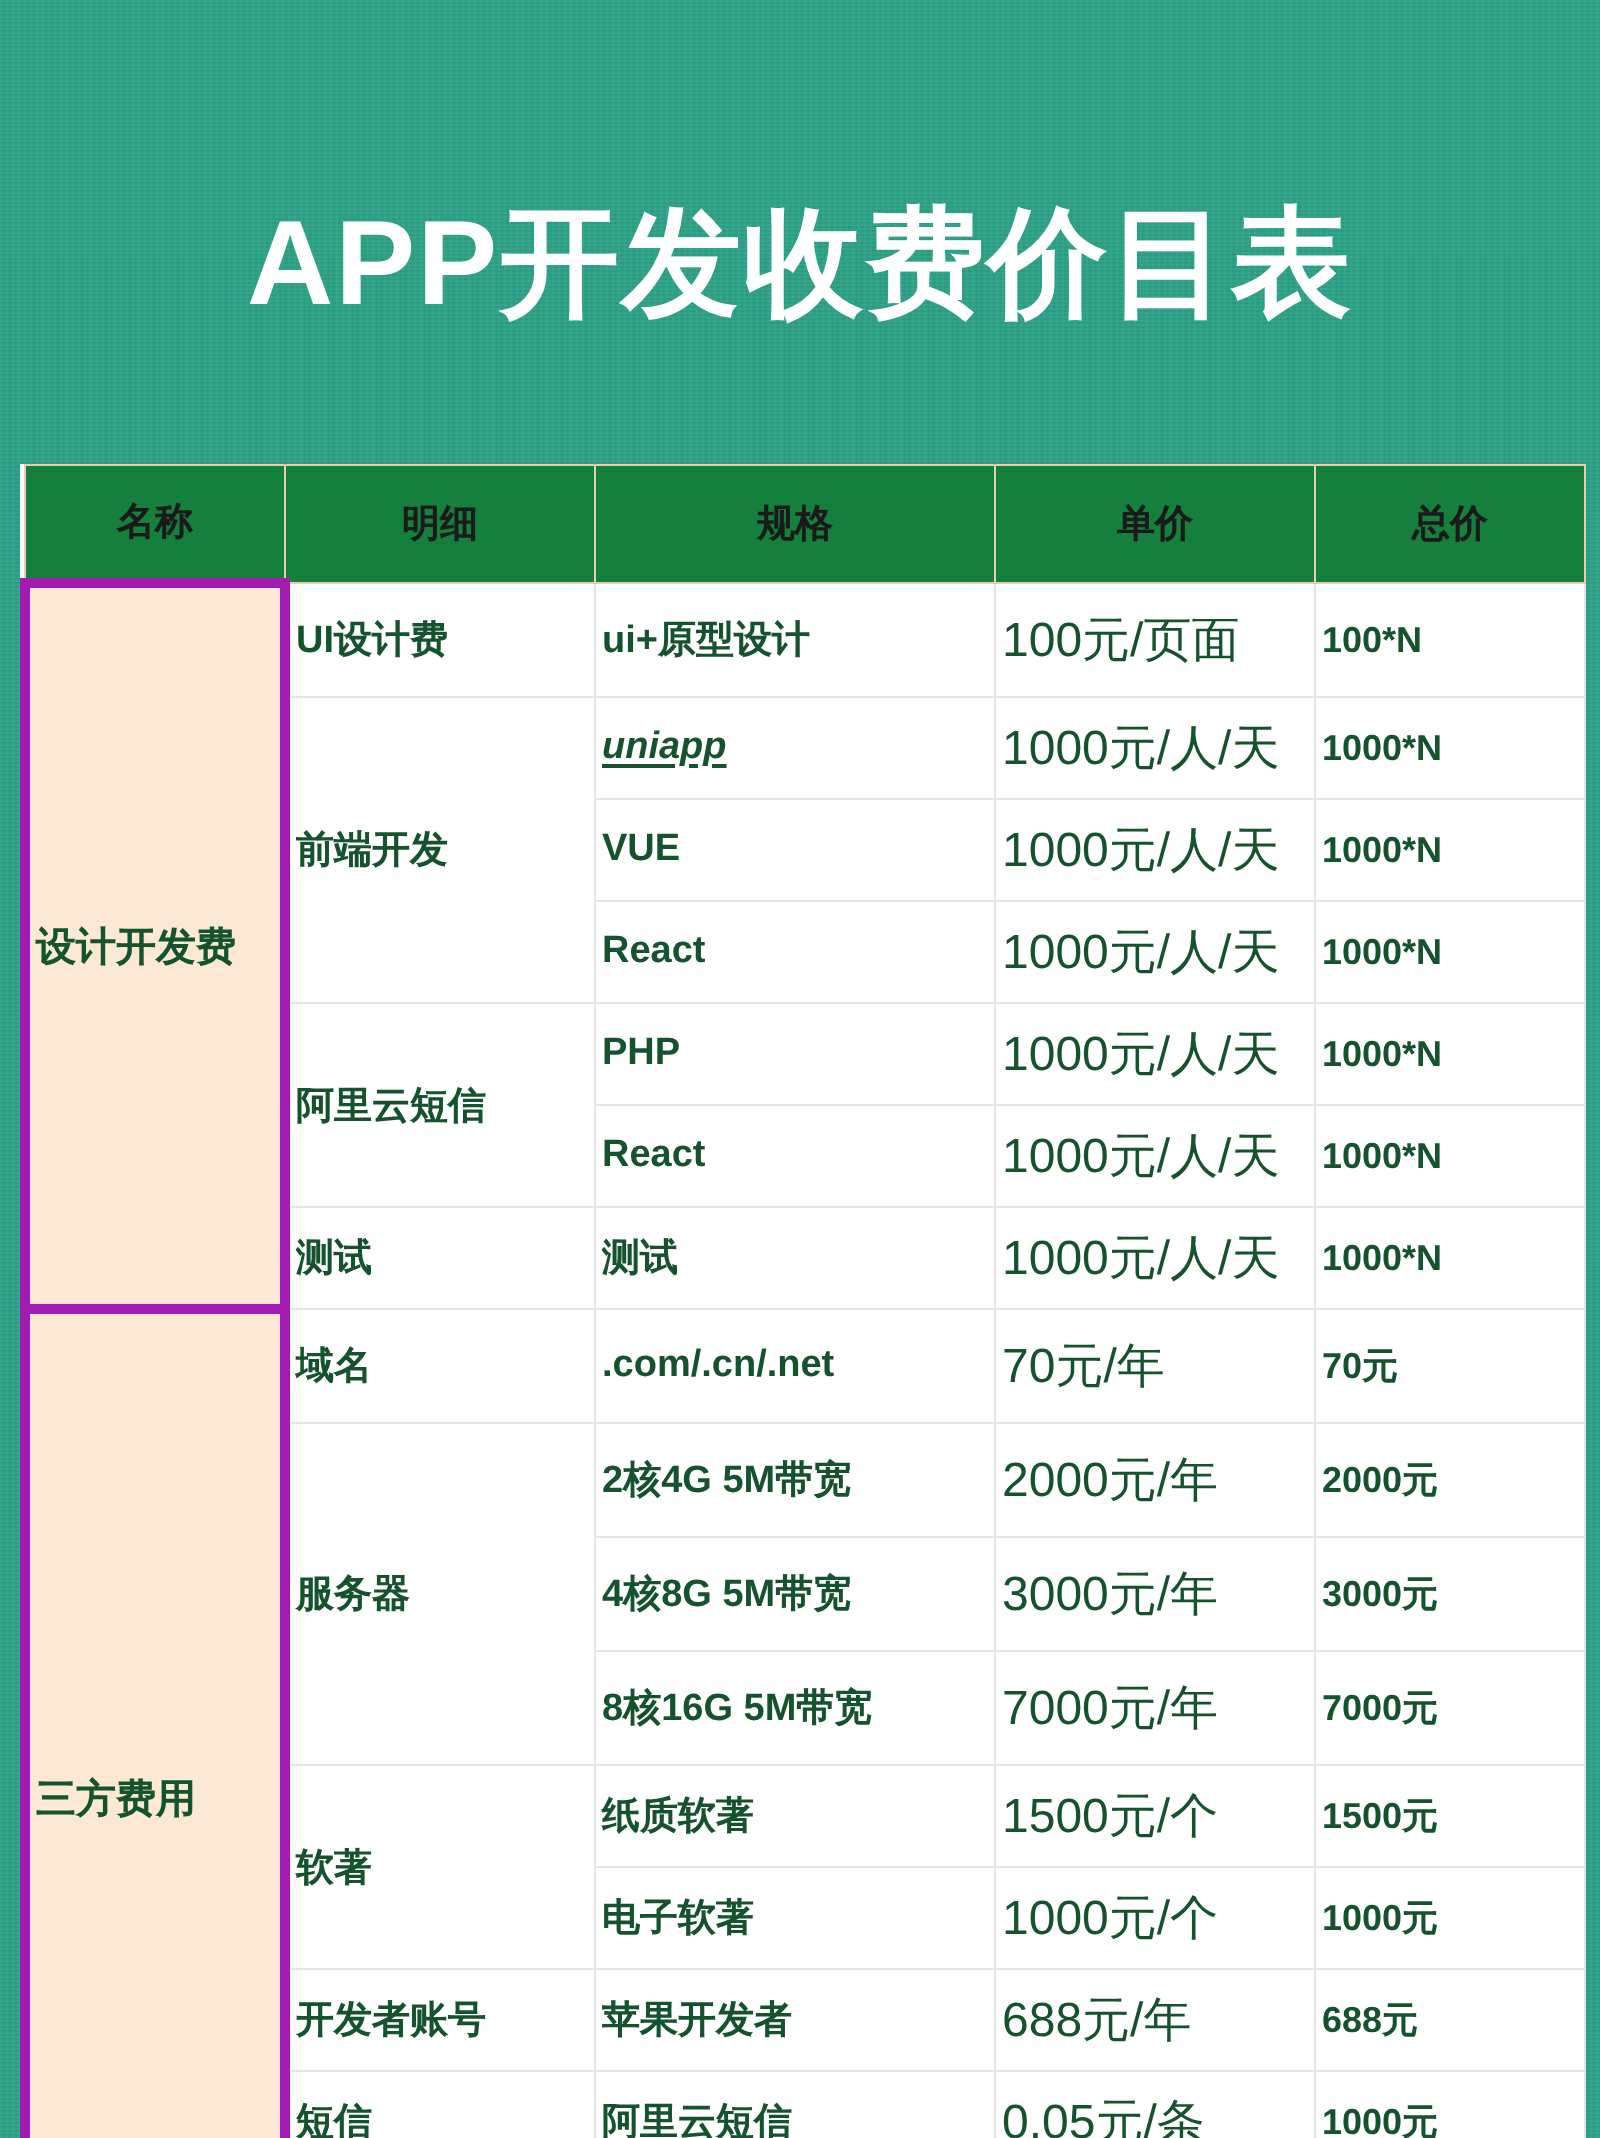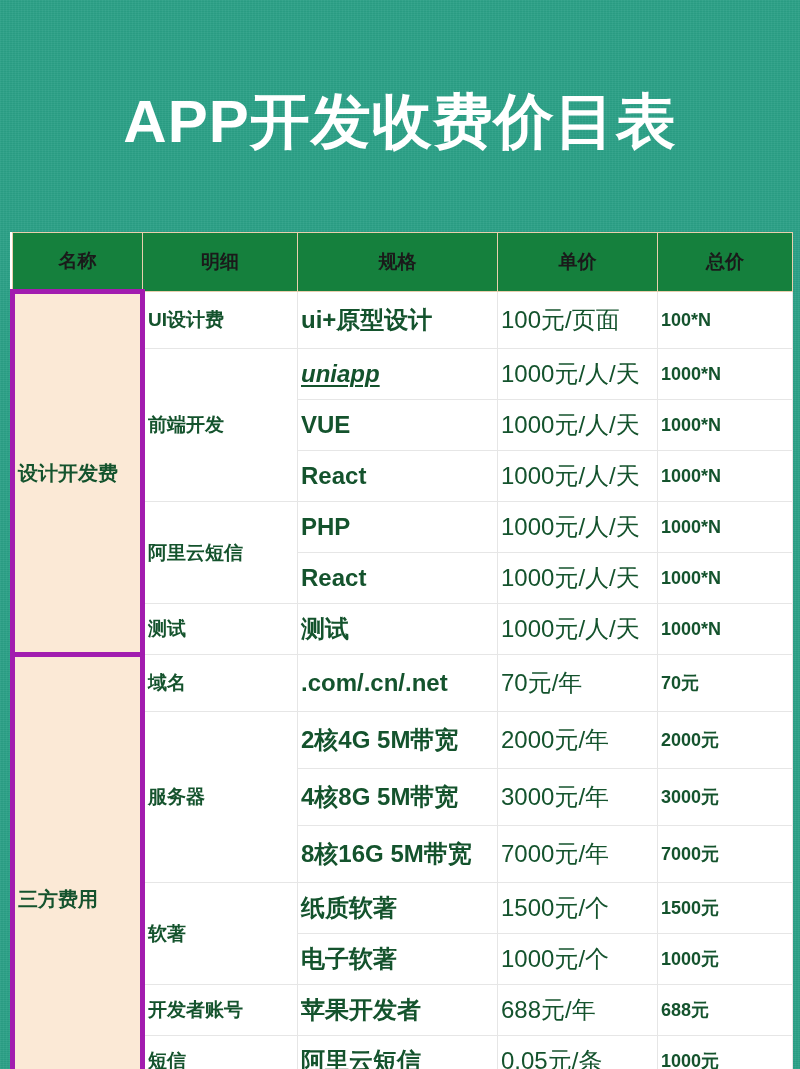--- a/index.html
+++ b/index.html
@@ -25,21 +25,21 @@
     content: "";
     position: absolute;
     inset: 0;
     background-image:
       repeating-linear-gradient(0deg, rgba(255,255,255,0.035) 0px, rgba(255,255,255,0.035) 1px, rgba(0,0,0,0.015) 1px, rgba(0,0,0,0.015) 2px),
       repeating-linear-gradient(90deg, rgba(255,255,255,0.03) 0px, rgba(255,255,255,0.03) 1px, rgba(0,0,0,0.012) 1px, rgba(0,0,0,0.012) 3px);
     pointer-events: none;
   }
   .hero {
     position: absolute;
-    top: 6px;
+    top: 16px;
     left: 0;
     width: 800px;
     height: 232px;
     display: flex;
     align-items: center;
     justify-content: center;
   }
   .hero-title {
     color: #ffffff;
     font-size: 60px;
@@ -100,21 +100,21 @@
     font-weight: bold;
     font-size: 20px;
     border: 5px solid #a21caf;
   }
   tbody td.item {
     font-weight: bold;
     font-size: 19px;
   }
   tbody td.spec {
     font-weight: bold;
-    font-size: 24px;
+    font-size: 19px;
   }
   tbody td.price {
     font-size: 24px;
   }
   tbody td.total {
     font-weight: bold;
     font-size: 18px;
   }
   tbody tr.tall td { padding: 12px 3px; }
   .underlined {

